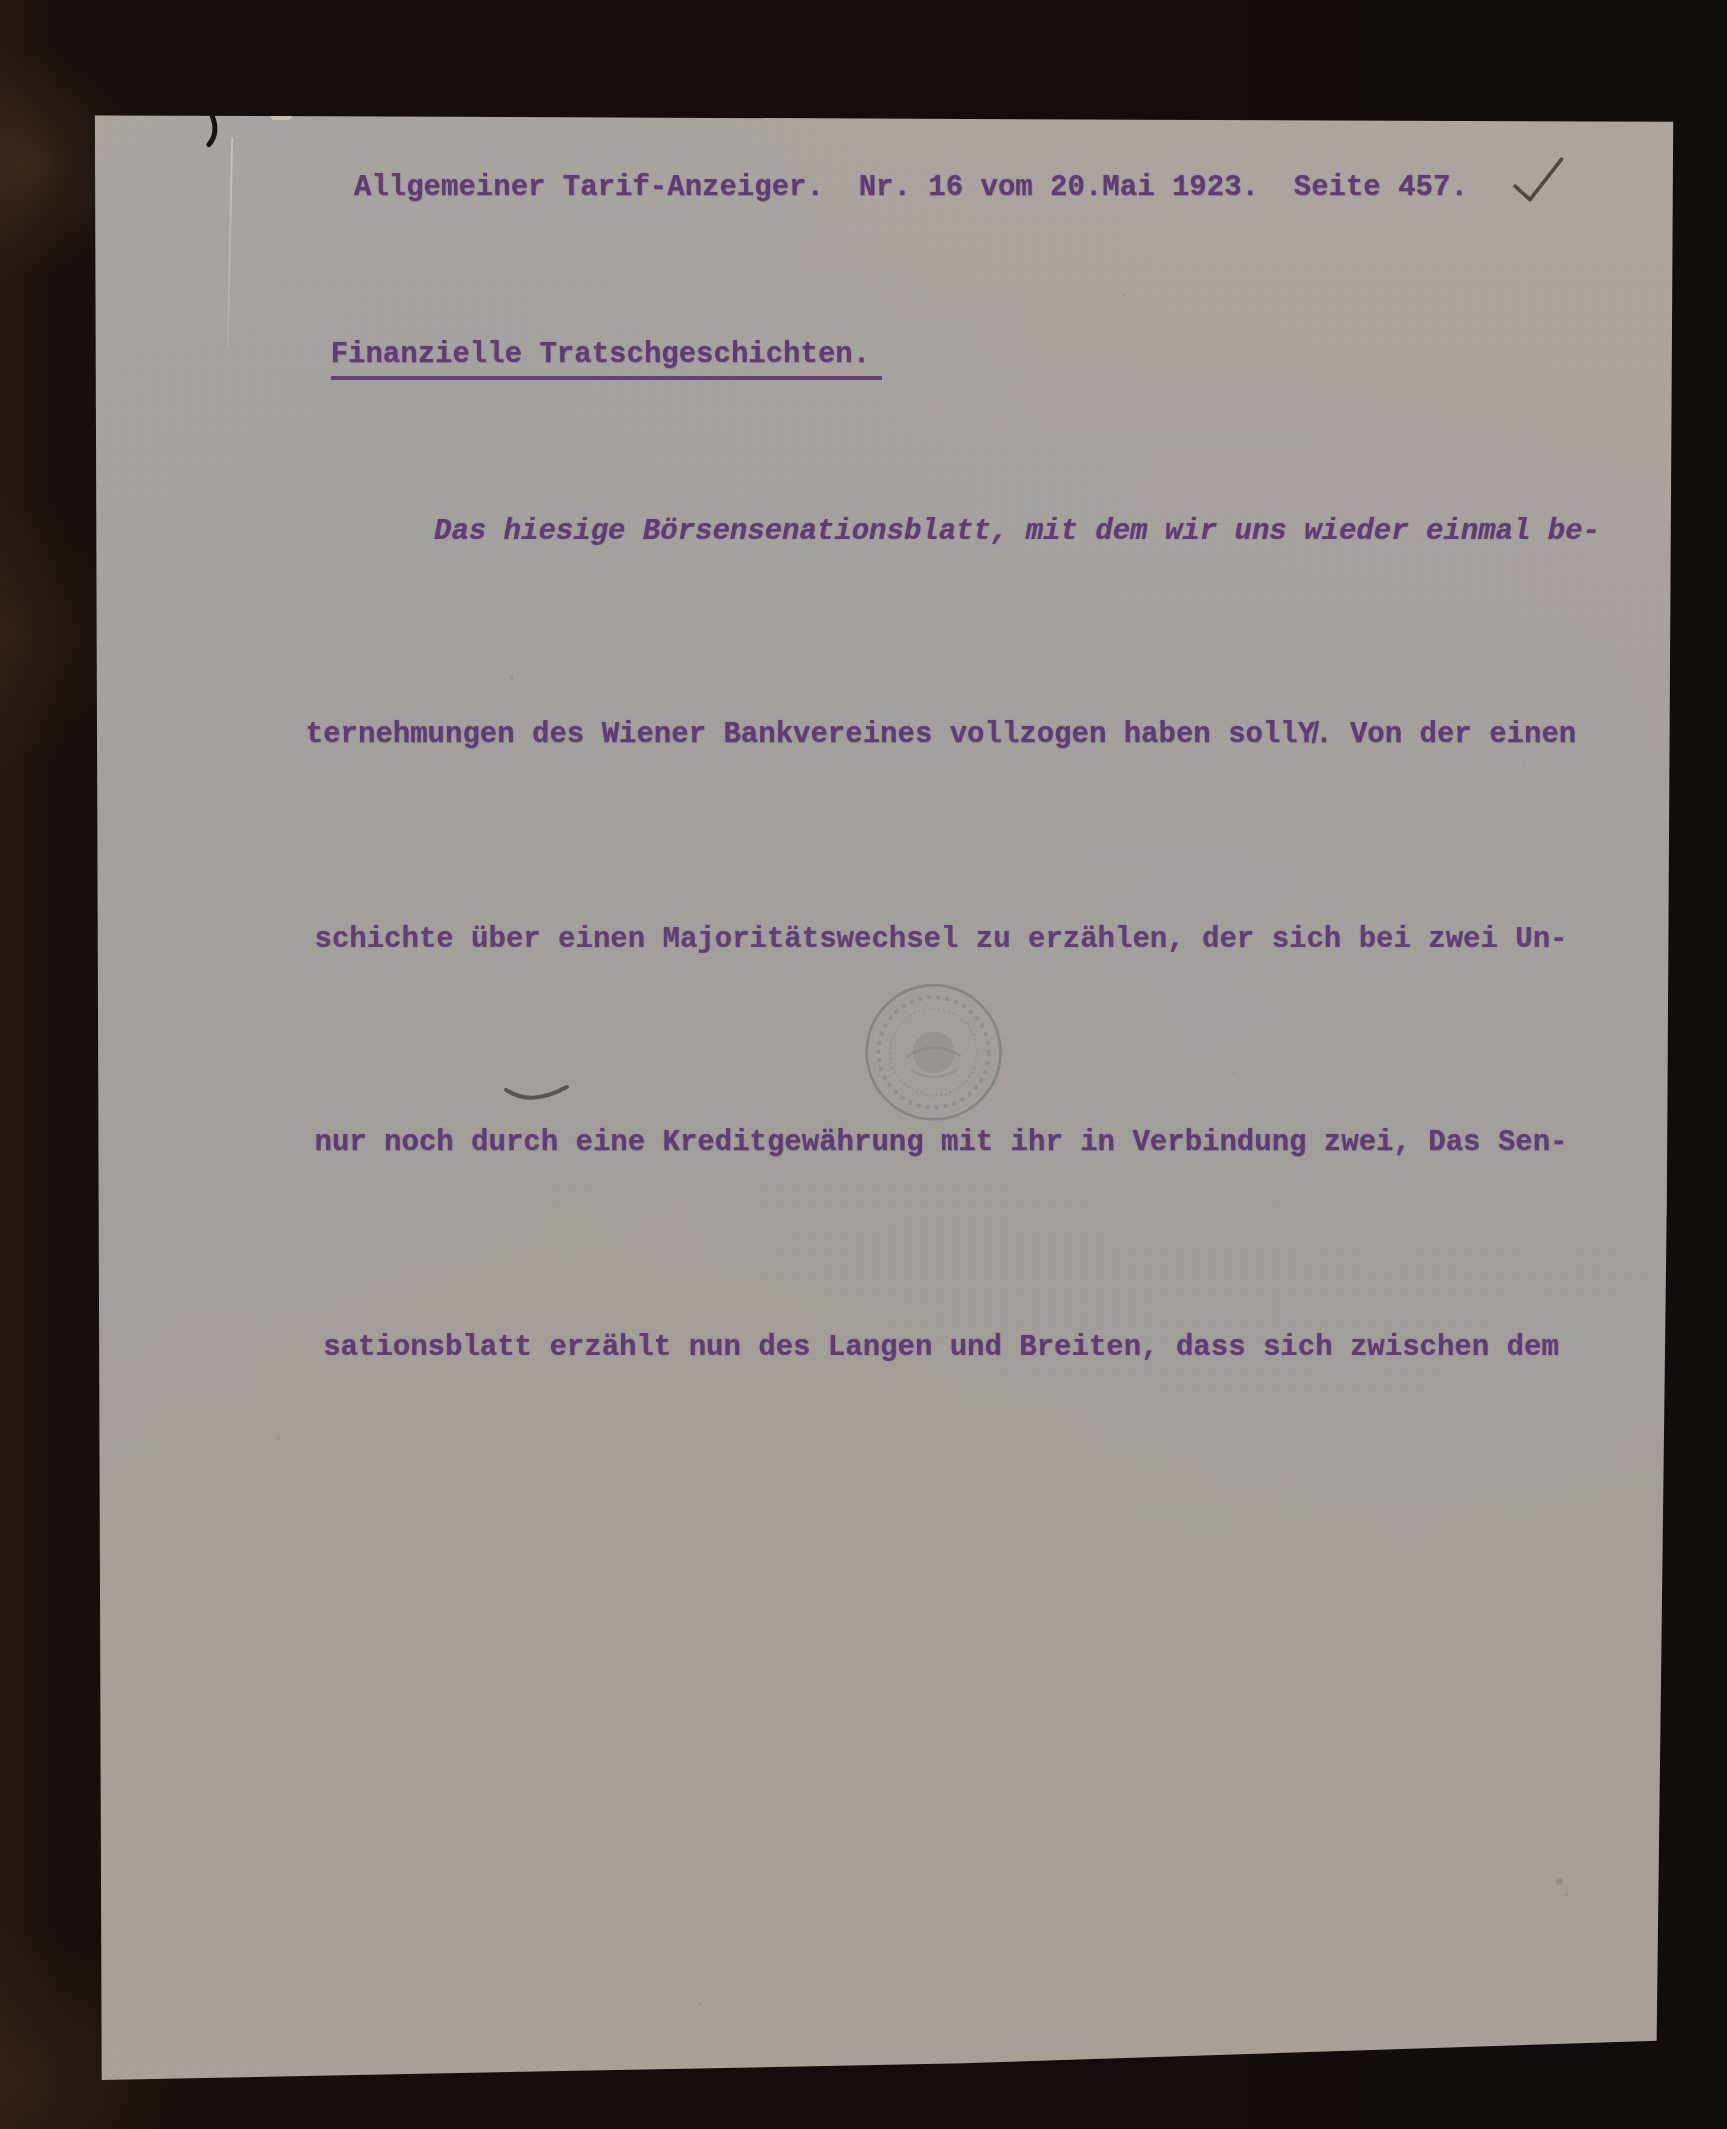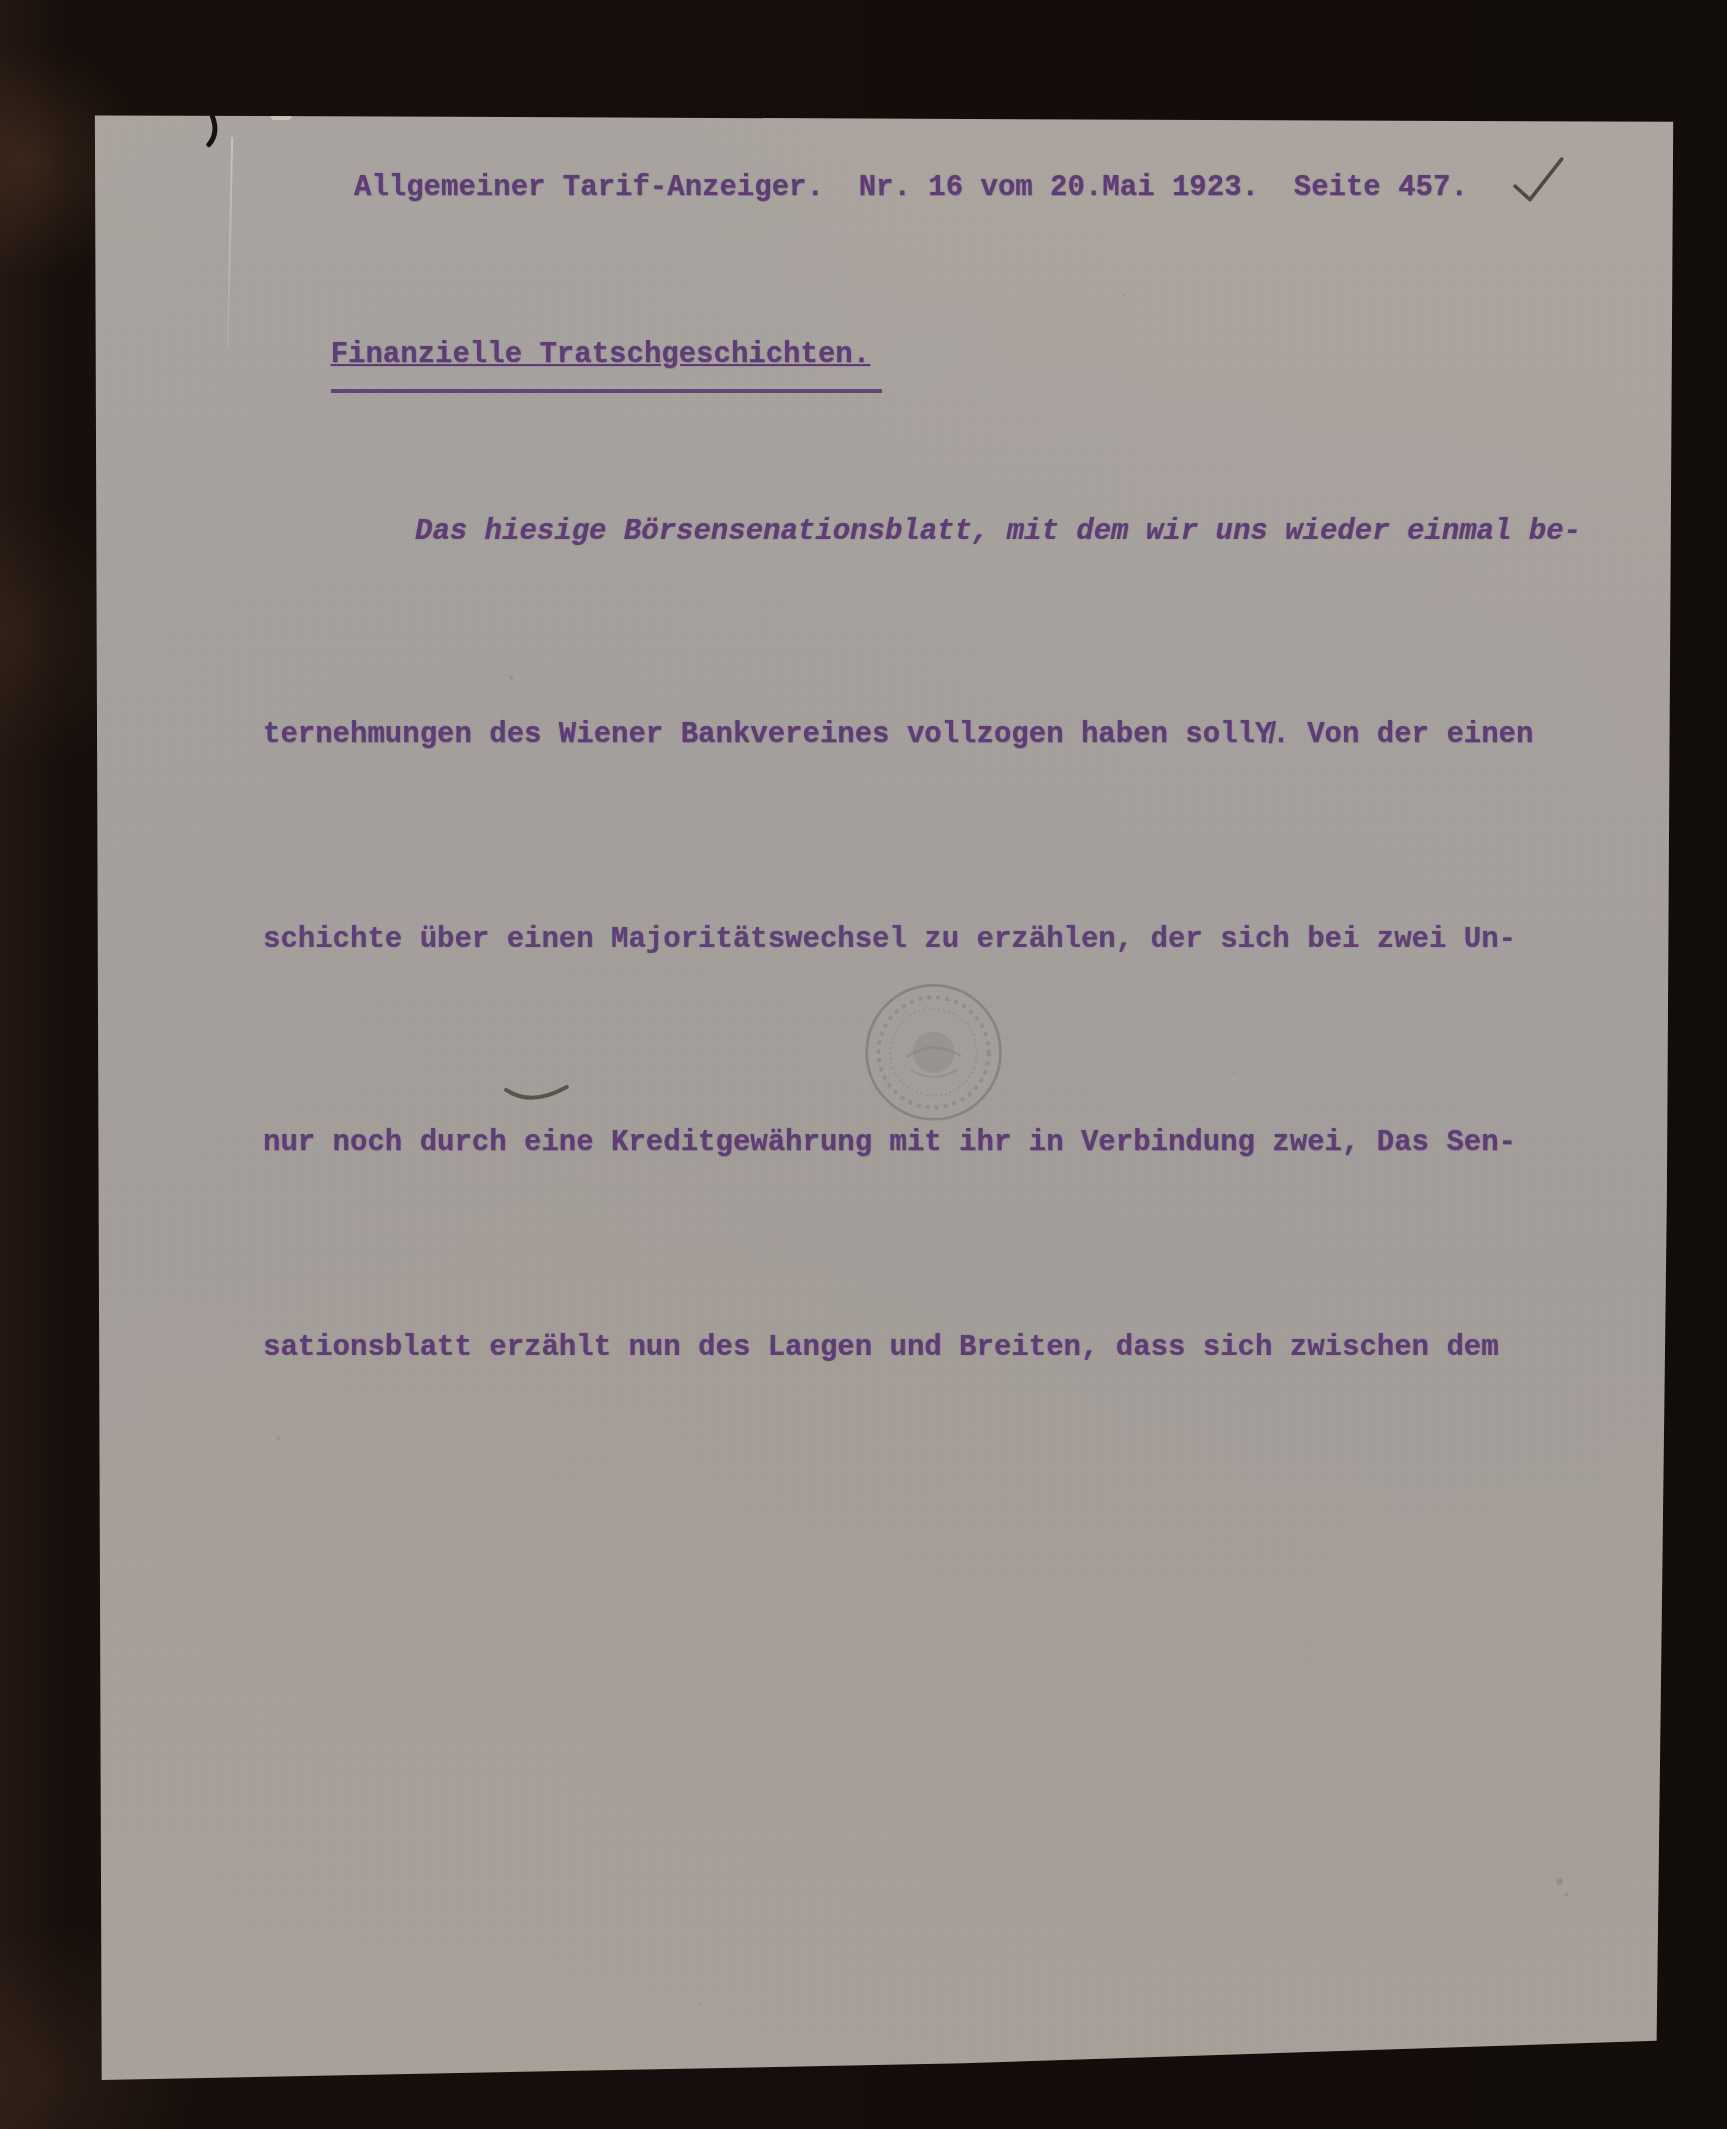--- a/index.html
+++ b/index.html
@@ -34,31 +34,31 @@
     transform:rotate(1.2deg);border-radius:1.4px;
   }
   .nick{
     position:absolute;left:178px;top:-0.9px;width:21px;height:7.2px;
     background:#cfc8bd;border-radius:0 0 4.5px 3.6px;opacity:.9;
   }
   .typed{
     font-family:"Liberation Mono","DejaVu Sans Mono",monospace;
     font-weight:700;color:#5d3d74;white-space:pre;
     text-shadow:0 0 1.4px rgba(93,61,116,.55), 0.5px 0.5px 0 rgba(80,50,105,.28);
+    text-align:center;
   }
   .header-line{
     position:absolute;left:354px;top:173px;font-size:29px;line-height:1;
   }
   .page-title{
     position:absolute;left:261px;top:311px;font-size:29px;line-height:1;
   }
   .page-title .u{
-    display:inline-block;padding-bottom:20px;padding-right:11.7px;
+    display:inline-block;padding-bottom:7px;padding-right:11.7px;
     border-bottom:4.1px solid rgba(86,54,110,.85);
-    text-decoration:underline;
   }
   .body-lines{
     position:absolute;left:263px;top:361px;font-size:29px;line-height:68px;width:1356px;
   }
   .typed-line{height:68px;}
   .typed-line.indent{text-indent:152px;font-style:italic;}
   .typed-line:nth-child(odd){transform:translateY(0.5px);}
   .typed-line:nth-child(3n){opacity:.96;}
   .marks{position:absolute;left:0;top:0;pointer-events:none;}
   .specks{

